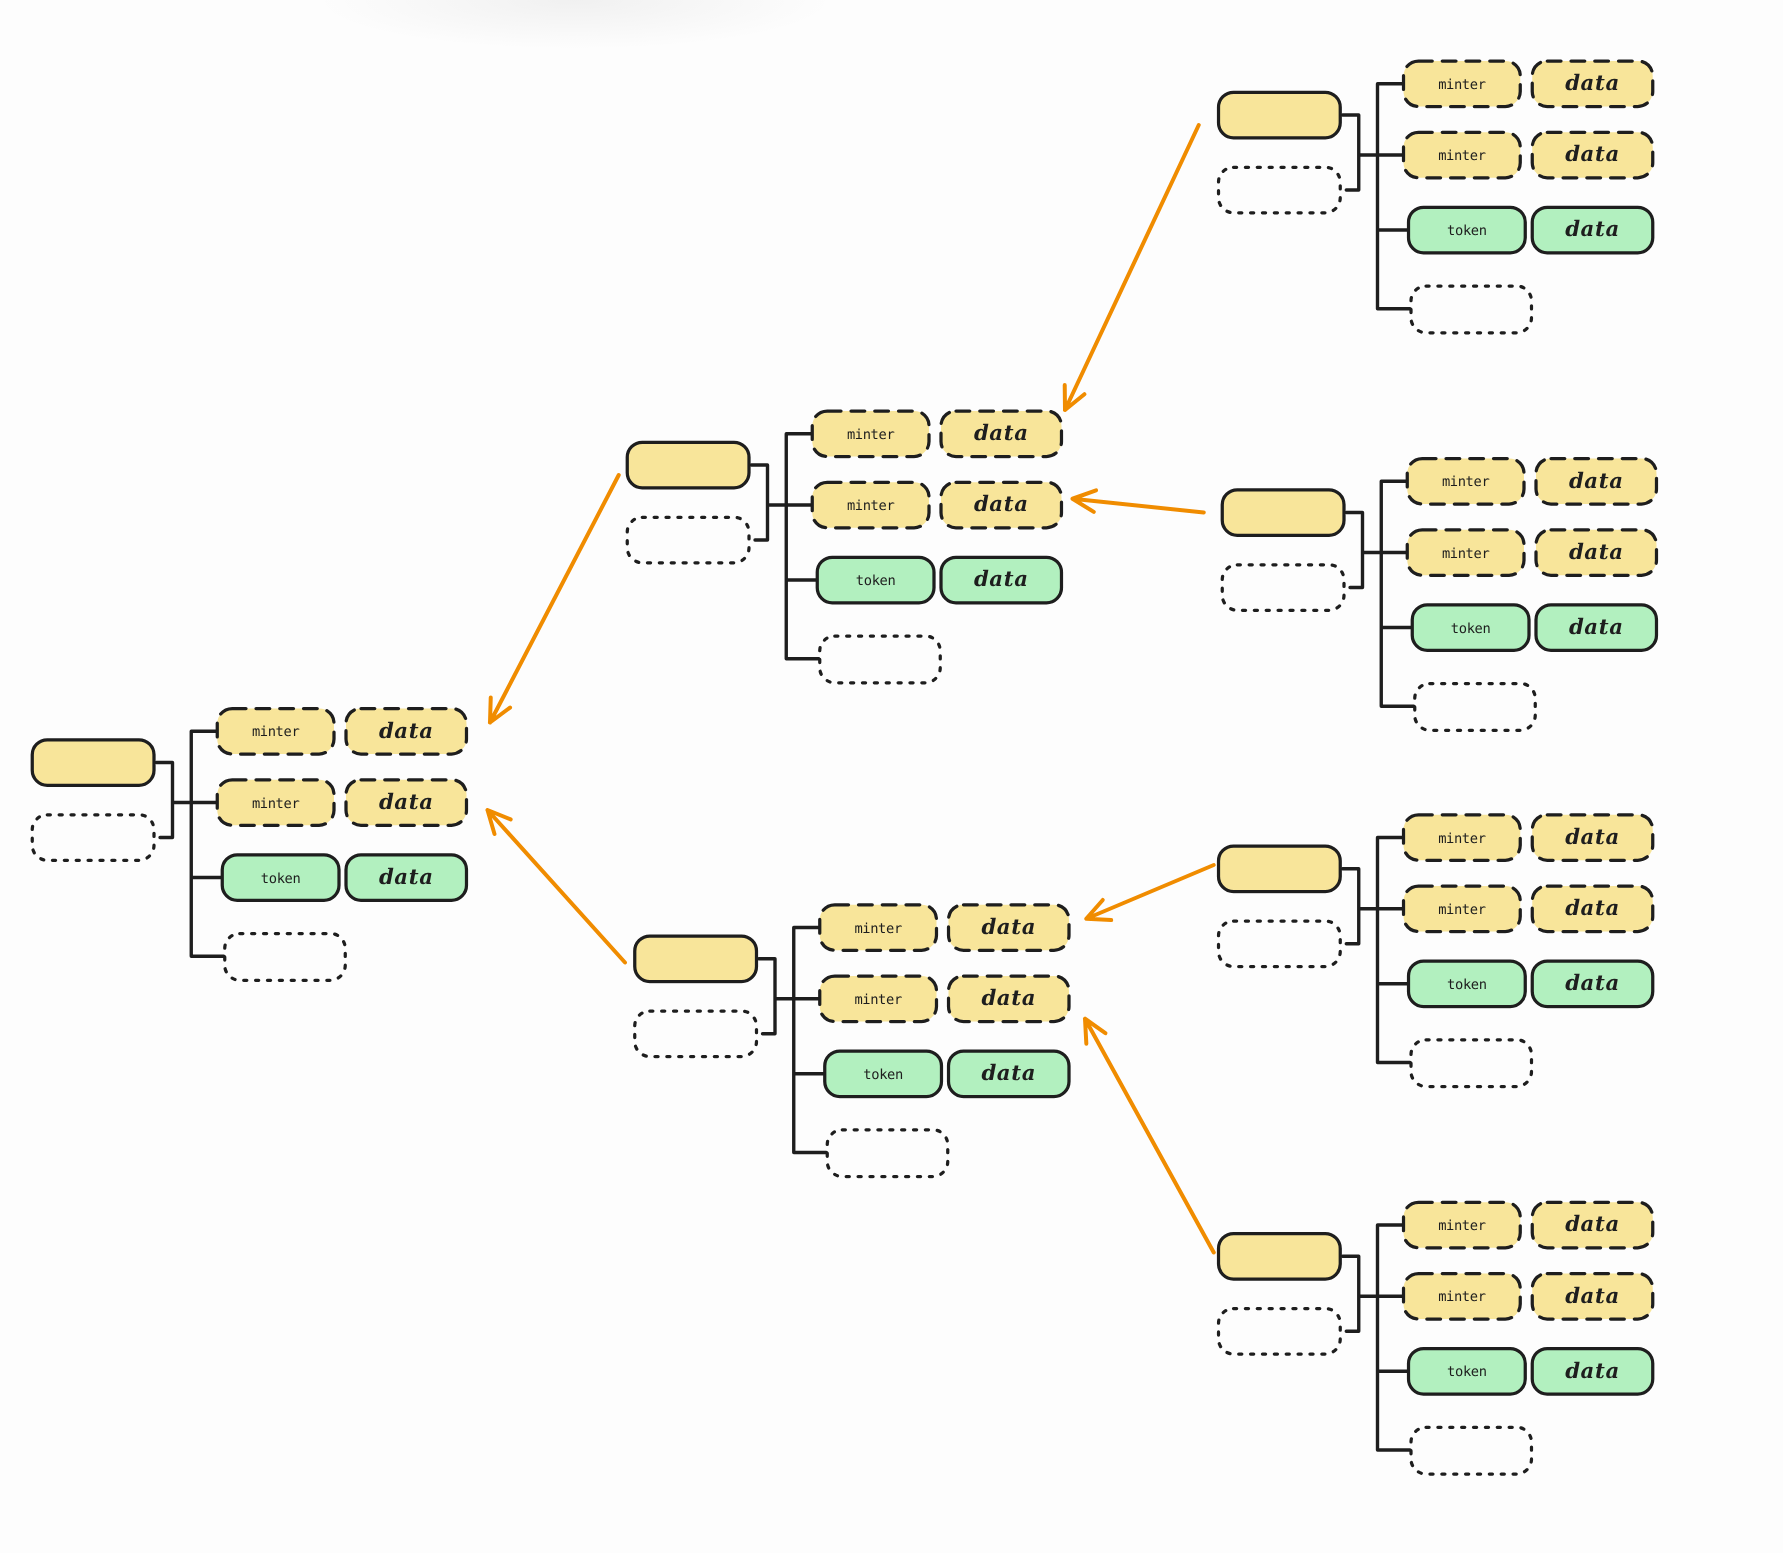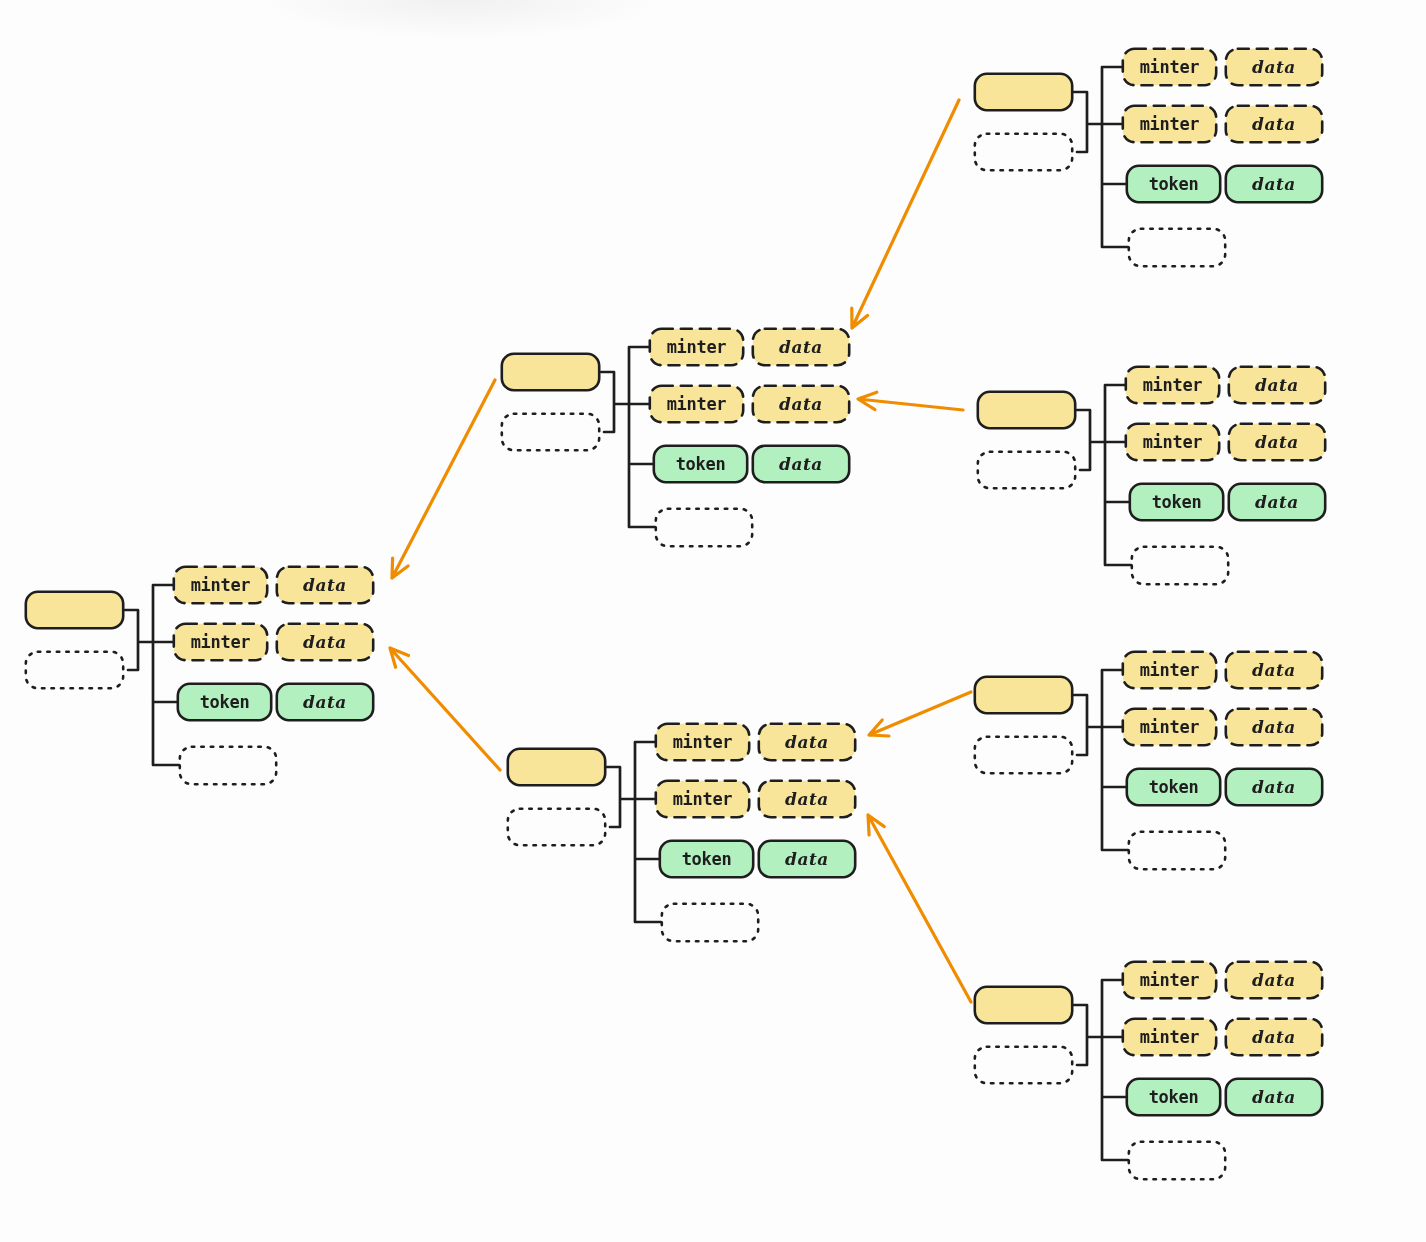--- a/index.html
+++ b/index.html
@@ -18,21 +18,21 @@
   .group{position:absolute;left:0;top:0;}
   .cell{
     position:absolute;
     display:flex;align-items:center;justify-content:center;
     box-sizing:border-box;
   }
   .cell svg{position:absolute;left:0;top:0;}
   .label-mono{
     position:relative;
     font-family:"DejaVu Sans Mono","Liberation Mono",monospace;
-    font-size:17px;font-weight:700;letter-spacing:-0.3px;
+    font-size:11px;font-weight:400;letter-spacing:-0.3px;
   }
   .label-hand{
     position:relative;
     font-family:"DejaVu Serif","Liberation Serif",serif;
     font-style:italic;font-weight:600;
     font-size:17px;letter-spacing:0.5px;
   }
 </style>
 </head>
 <body>

